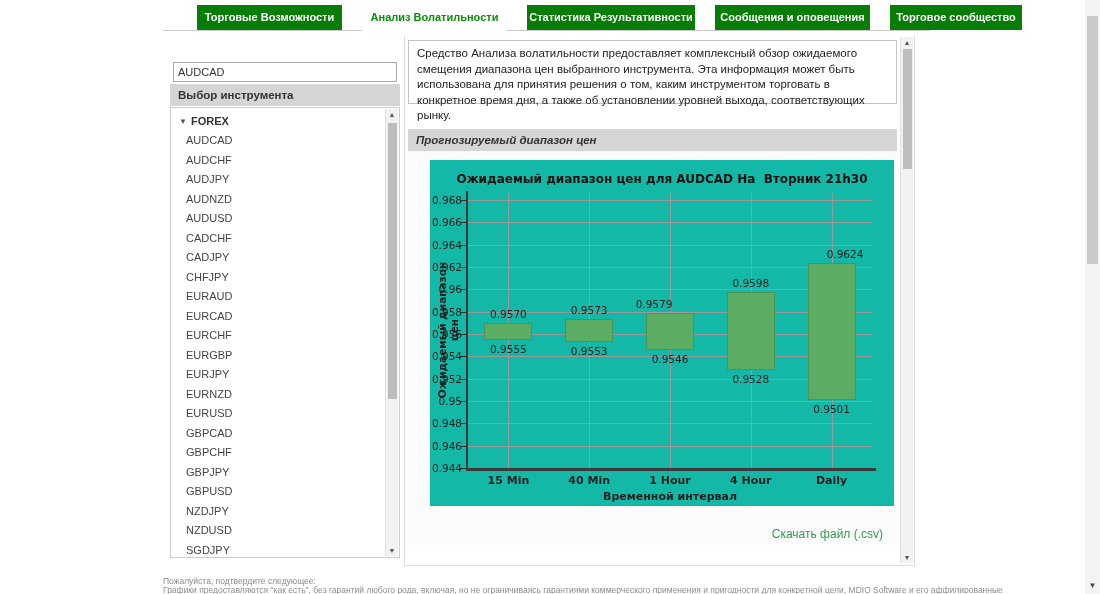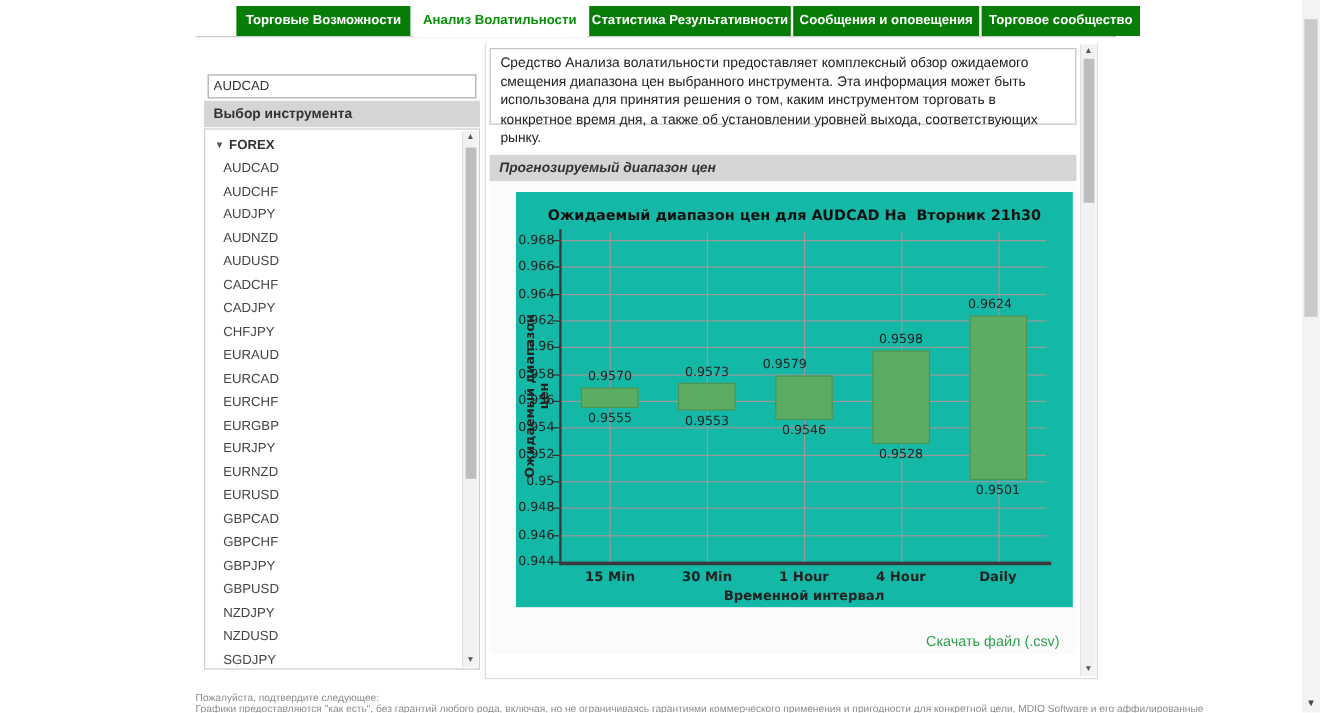--- a/index.html
+++ b/index.html
@@ -1,20 +1,20 @@
 <!DOCTYPE html>
 <html><head>
 <meta charset="utf-8">
 <style>
   * { margin:0; padding:0; box-sizing:border-box; }
   body { background:#fff; font-family:"Liberation Sans", sans-serif; }
   #root { position:relative; width:1100px; height:594px; background:#fff; overflow:hidden; }
 
   
-  #tabbar { position:absolute; left:167px; top:5px; height:25px; display:flex; gap:2px; z-index:2;padding-left:30px; }
+  #tabbar { position:absolute; left:167px; top:5px; height:25px; display:flex; gap:20px; z-index:2;padding-left:30px; }
   .tab { background:#077d07; color:#fff; font-weight:bold; font-size:11px; text-align:center;
          line-height:25px; height:25px; cursor:pointer; }
   .tab.active { background:#fff; color:#089008; height:26px; z-index:3; }
   #tab-underline { position:absolute; left:163px; top:30px; width:767px; height:1px; background:#c9c9c9; }
 
   
   .gray-header { position:absolute; background:#d5d5d5; color:#333; font-weight:bold; font-size:11.5px;
                  line-height:22px; height:22px; padding-left:8px; }
   #sb-search-header { left:170px; top:37px; width:230px; }
   #sb-input { position:absolute; left:173px; top:62px; width:224px; height:20px; border:1px solid #a9a9a9;
@@ -182,34 +182,34 @@
         <div class="ytick-label" style="top: 1px;">0.968</div>
         <div class="gl-v" style="left: 40.4px;"></div>
         <div class="range-bar" style="left: 16.4px; top: 129.833px; width: 48px; height: 16.75px; background: rgb(90, 173, 99);"></div>
         <div class="bar-label" style="left: 10.4px; top: 114.833px;">0.9570</div>
         <div class="bar-label" style="left: 10.4px; top: 149.583px;">0.9555</div>
         <div class="cat-label" style="left: 5.4px;">15 Min</div>
         <div class="gl-v" style="left: 121.2px;"></div>
         <div class="range-bar" style="left: 97.2px; top: 126.483px; width: 48px; height: 22.3333px; background: rgb(90, 173, 99);"></div>
         <div class="bar-label" style="left: 91.2px; top: 111.483px;">0.9573</div>
         <div class="bar-label" style="left: 91.2px; top: 151.817px;">0.9553</div>
-        <div class="cat-label" style="left: 86.2px;">30 Min</div>
+        <div class="cat-label" style="left: 86.2px;">40 Min</div>
         <div class="gl-v" style="left: 202px;"></div>
         <div class="range-bar" style="left: 178px; top: 119.783px; width: 48px; height: 36.85px; background: rgb(90, 173, 99);"></div>
         <div class="bar-label" style="left: 156px; top: 104.783px;">0.9579</div>
         <div class="bar-label" style="left: 172px; top: 159.633px;">0.9546</div>
         <div class="cat-label" style="left: 167px;">1 Hour</div>
         <div class="gl-v" style="left: 282.8px;"></div>
         <div class="range-bar" style="left: 258.8px; top: 98.5667px; width: 48px; height: 78.1667px; background: rgb(90, 173, 99);"></div>
         <div class="bar-label" style="left: 252.8px; top: 83.5667px;">0.9598</div>
         <div class="bar-label" style="left: 252.8px; top: 179.733px;">0.9528</div>
         <div class="cat-label" style="left: 247.8px;">4 Hour</div>
         <div class="gl-v" style="left: 363.6px;"></div>
         <div class="range-bar" style="left: 339.6px; top: 69.5333px; width: 48px; height: 137.35px; background: rgb(90, 173, 99);"></div>
-        <div class="bar-label" style="left: 327px; top: 54.5333px;">0.9624</div>
+        <div class="bar-label" style="left: 347px; top: 54.5333px;">0.9624</div>
         <div class="bar-label" style="left: 333.6px; top: 209.883px;">0.9501</div>
         <div class="cat-label" style="left: 328.6px;">Daily</div>
       </div>
   </div>
 
   <div id="download-link">Скачать файл (.csv)</div>
 
   <div id="main-scroll" class="sb-track">
     <div class="sb-arrow" style="top:2px;">▲</div>
     <div id="main-thumb" class="sb-thumb"></div>

